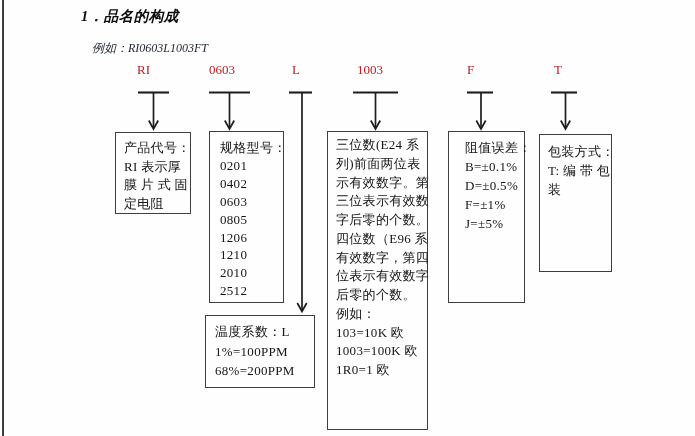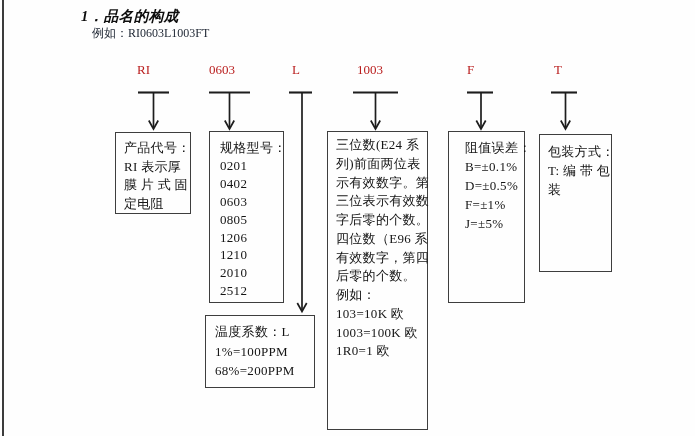--- a/index.html
+++ b/index.html
@@ -2,21 +2,21 @@
 <html><head>
 <meta charset="utf-8">
 <style>
   html,body{margin:0;padding:0;background:#e8e8e8;}
   .page{
     position:relative;width:695px;height:436px;background:#fefefe;
     font-family:"Liberation Serif","DejaVu Serif",serif;color:#161616;overflow:hidden;
   }
   .page-left-border{position:absolute;left:2px;top:0;bottom:0;width:2px;background:#3c3c3c;}
   .title{position:absolute;left:81px;top:7px;margin:0;font-size:14.5px;font-weight:bold;letter-spacing:0.5px;color:#0d0d0d;font-style:italic;}
-  .example{position:absolute;left:92px;top:25px;font-size:12px;color:#1b2330;}
+  .example{position:absolute;left:92px;top:40px;font-size:12px;color:#1b2330;font-style:italic;}
   .code{position:absolute;top:62px;font-size:13px;color:#b91c1c;}
   .code-ri{left:137px;} .code-0603{left:209px;} .code-l{left:292px;}
   .code-1003{left:357px;} .code-f{left:467px;} .code-t{left:554px;}
   .arrows{position:absolute;left:0;top:0;width:695px;height:436px;pointer-events:none;}
   .arrows path{stroke:#1d1d1d;fill:none;}
   .arrows .bar{stroke-width:2.1px;}
   .arrows .stem{stroke-width:1.7px;}
   .arrows .head{stroke-width:1.7px;}
   .box{
     position:absolute;box-sizing:border-box;border:1.5px solid #3e3e3e;background:#fefefe;
@@ -102,20 +102,21 @@
       <div class="line">68%=200PPM</div>
     </div>
   <div class="box box-resistance">
       <div class="line">三位数(E24 系</div>
       <div class="line">列)前面两位表</div>
       <div class="line">示有效数字。第</div>
       <div class="line">三位表示有效数</div>
       <div class="line">字后零的个数。</div>
       <div class="line">四位数（E96 系</div>
       <div class="line">有效数字，第四</div>
+      <div class="line">位表示有效数字</div>
       <div class="line">后零的个数。</div>
       <div class="line">例如：</div>
       <div class="line">103=10K 欧</div>
       <div class="line">1003=100K 欧</div>
       <div class="line">1R0=1 欧</div>
     </div>
   <div class="box box-tolerance">
       <div class="line">阻值误差：</div>
       <div class="line">B=±0.1%</div>
       <div class="line">D=±0.5%</div>

